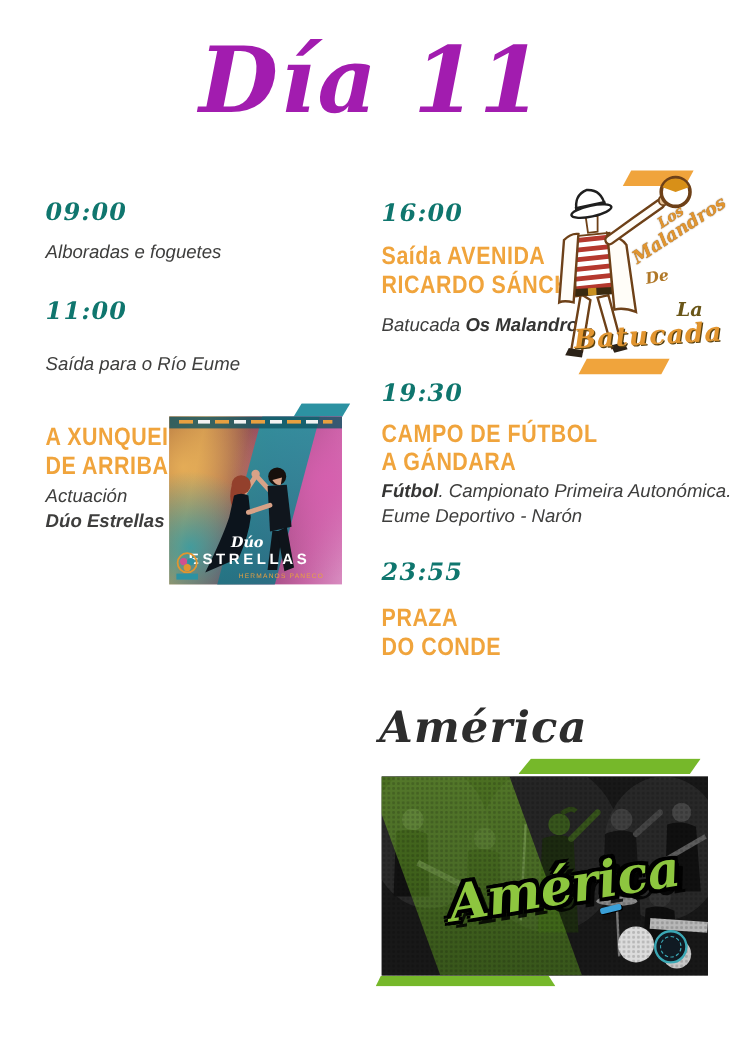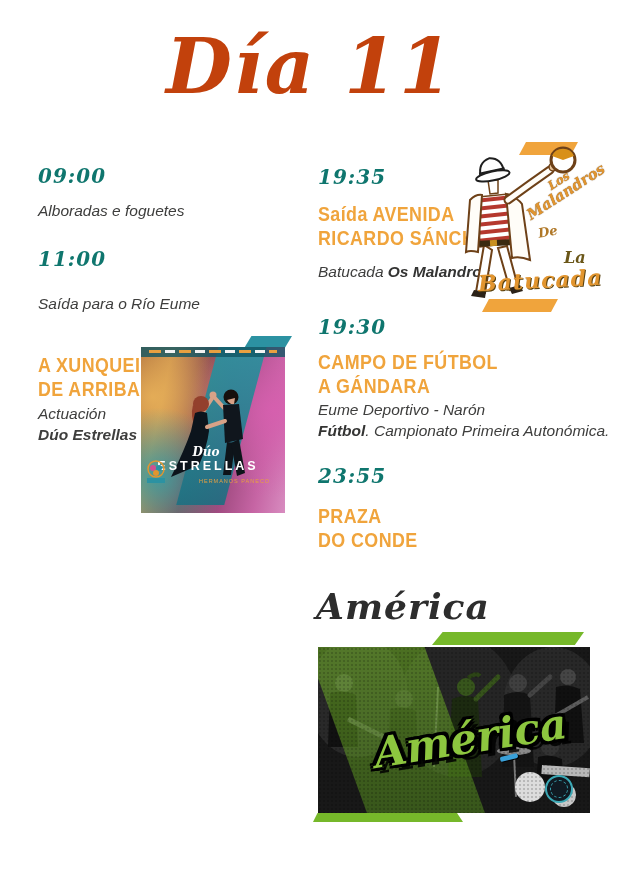--- a/index.html
+++ b/index.html
@@ -1,31 +1,31 @@
 <!DOCTYPE html>
 <html><head>
 <meta charset="utf-8">
 <style>
   html,body{margin:0;padding:0;background:#fff;}
   .page{position:relative;width:620px;height:877px;background:#ffffff;overflow:hidden;
         font-family:"Liberation Sans",sans-serif;}
   .script{font-family:"DejaVu Serif",serif;font-style:italic;font-weight:bold;}
   .title{position:absolute;top:22px;left:0;right:0;text-align:center;font-size:76px;
-         color:#c2410c;letter-spacing:2px;}
+         color:#a21caf;letter-spacing:2px;}
   .time{position:absolute;font-size:20px;color:#0f766e;letter-spacing:1px;}
   .venue{position:absolute;color:#f0a43c;font-weight:bold;font-size:21px;line-height:24px;
          transform:scaleX(0.85);transform-origin:left top;white-space:nowrap;letter-spacing:.5px;}
   .body-text{position:absolute;font-size:15.5px;color:#3e3e3d;line-height:20.5px;white-space:nowrap;font-style:italic;}
   .body-text b{color:#343433;}
   .band-script{position:absolute;font-size:36px;color:#2d2d2d;letter-spacing:1px;}
 
   
   .duo-corner{position:absolute;left:240px;top:336px;width:52px;height:19px;background:#2c92a2;
               clip-path:polygon(22% 0,100% 0,78% 100%,0 100%);}
-  .duo-poster{position:absolute;left:141px;top:347px;width:144px;height:166px;overflow:hidden;
+  .duo-poster{position:absolute;left:141px;top:347px;width:144px;height:140px;overflow:hidden;
      background:
        radial-gradient(circle at 12% 78%, rgba(46,160,170,.85) 0%, transparent 38%),
        radial-gradient(circle at 8% 30%, rgba(235,180,90,.85) 0%, transparent 45%),
        radial-gradient(circle at 92% 38%, rgba(215,95,175,.9) 0%, transparent 52%),
        linear-gradient(102deg,#a06038 0%,#c78d4c 18%,#8a4a50 40%,#a04a80 62%,#c665a4 82%,#d88cc0 100%);}
   .duo-band{position:absolute;left:58px;top:-12px;width:48px;height:170px;
      background:linear-gradient(170deg,rgba(44,150,162,.92),rgba(26,110,128,.88));
      transform:skewX(-15deg);}
   .duo-topstrip{position:absolute;left:0;top:0;right:0;height:10px;background:rgba(16,86,100,.8);}
   .duo-topstrip:after{content:"";display:block;height:3px;margin:3px 8px 0;
@@ -116,21 +116,21 @@
     <div class="duo-line3">HERMANOS PANECO</div>
     <svg class="duo-logo" width="22" height="26" viewBox="0 0 22 26">
       <circle cx="11" cy="10" r="8" fill="none" stroke="#e2952f" stroke-width="1.5"></circle>
       <circle cx="8" cy="9" r="3" fill="#d05090"></circle>
       <circle cx="14" cy="9" r="3" fill="#2c92a2"></circle>
       <circle cx="11" cy="14" r="3" fill="#e2952f"></circle>
       <rect x="2" y="19" width="18" height="5" fill="#2c92a2"></rect>
     </svg>
   </div>
 
-  <div class="time script" style="left:318px;top:165px">19:35</div>
+  <div class="time script" style="left:318px;top:165px">16:00</div>
   <div class="venue" style="left:318px;top:202px">
     <span style="display:block">Saída AVENIDA</span>
     <span style="display:block">RICARDO SÁNCHEZ</span>
   </div>
   <div class="body-text" style="left:318px;top:262px">
     <span>Batucada</span>
     <b>Os Malandros.</b>
   </div>
 
   <div class="malandros">
@@ -172,22 +172,22 @@
     <div class="mal-la script">La</div>
     <div class="mal-batucada script">Batucada</div>
   </div>
 
   <div class="time script" style="left:318px;top:315px">19:30</div>
   <div class="venue" style="left:318px;top:350px">
     <span style="display:block">CAMPO DE FÚTBOL</span>
     <span style="display:block">A GÁNDARA</span>
   </div>
   <div class="body-text" style="left:318px;top:400px">
+    <span style="display:block"><b>Fútbol</b><span>. Campionato Primeira Autonómica.</span></span>
     <span style="display:block">Eume Deportivo - Narón</span>
-    <span style="display:block"><b>Fútbol</b><span>. Campionato Primeira Autonómica.</span></span>
   </div>
 
   <div class="time script" style="left:318px;top:464px">23:55</div>
   <div class="venue" style="left:318px;top:504px">
     <span style="display:block">PRAZA</span>
     <span style="display:block">DO CONDE</span>
   </div>
   <div class="band-script script" style="left:316px;top:585px">América</div>
 
   <div class="america">

